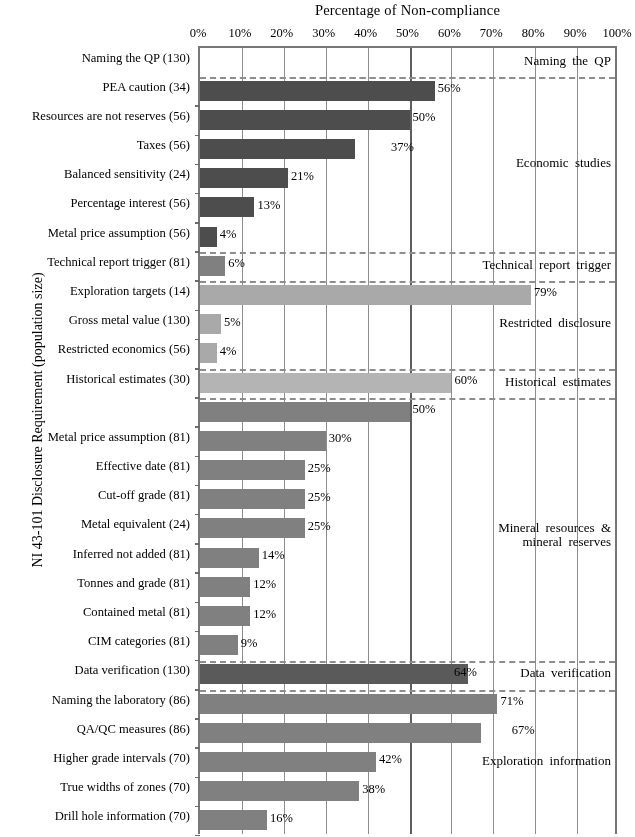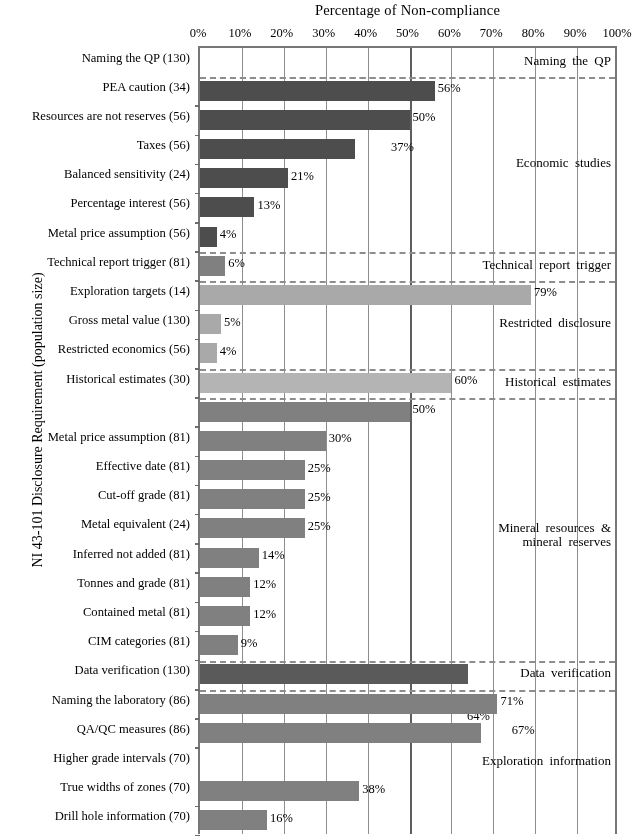--- a/index.html
+++ b/index.html
@@ -289,31 +289,36 @@
         <div class="bar-value" style="left: 50.28px;">12%</div>
       </div>
       <div class="row" style="top: 583.704px;">
         <div class="row-tick" style="top: 28.1852px;"></div>
         <div class="bar" style="width: 37.71px; background: rgb(128, 128, 128);"></div>
         <div class="bar-value" style="left: 37.71px;">9%</div>
       </div>
       <div class="row" style="top: 612.889px;">
         <div class="row-tick" style="top: 28.1852px;"></div>
         <div class="bar" style="width: 268.16px; background: rgb(90, 90, 90);"></div>
-        <div class="bar-value" style="left: 264px; margin-top: 44px;">64%</div>
+        <div class="bar-value" style="left: 251px;">64%</div>
       </div>
       <div class="row" style="top: 642.074px;">
         <div class="row-tick" style="top: 28.1852px;"></div>
         <div class="bar" style="width: 297.49px; background: rgb(128, 128, 128);"></div>
         <div class="bar-value" style="left: 297.49px;">71%</div>
       </div>
       <div class="row" style="top: 671.259px;">
         <div class="row-tick" style="top: 28.1852px;"></div>
         <div class="bar" style="width: 280.73px; background: rgb(128, 128, 128);"></div>
         <div class="bar-value" style="left: 280.73px; margin-left: 28px;">67%</div>
+      </div>
+      <div class="row" style="top: 700.444px;">
+        <div class="row-tick" style="top: 28.1852px;"></div>
+        <div class="bar" style="width: 175.98px; background: rgb(128, 128, 128);"></div>
+        <div class="bar-value" style="left: 175.98px;">42%</div>
       </div>
       <div class="row" style="top: 729.63px;">
         <div class="row-tick" style="top: 28.1852px;"></div>
         <div class="bar" style="width: 159.22px; background: rgb(128, 128, 128);"></div>
         <div class="bar-value" style="left: 159.22px;">38%</div>
       </div>
       <div class="row" style="top: 758.815px;">
         <div class="row-tick" style="top: 28.1852px;"></div>
         <div class="bar" style="width: 67.04px; background: rgb(128, 128, 128);"></div>
         <div class="bar-value" style="left: 67.04px;">16%</div>

